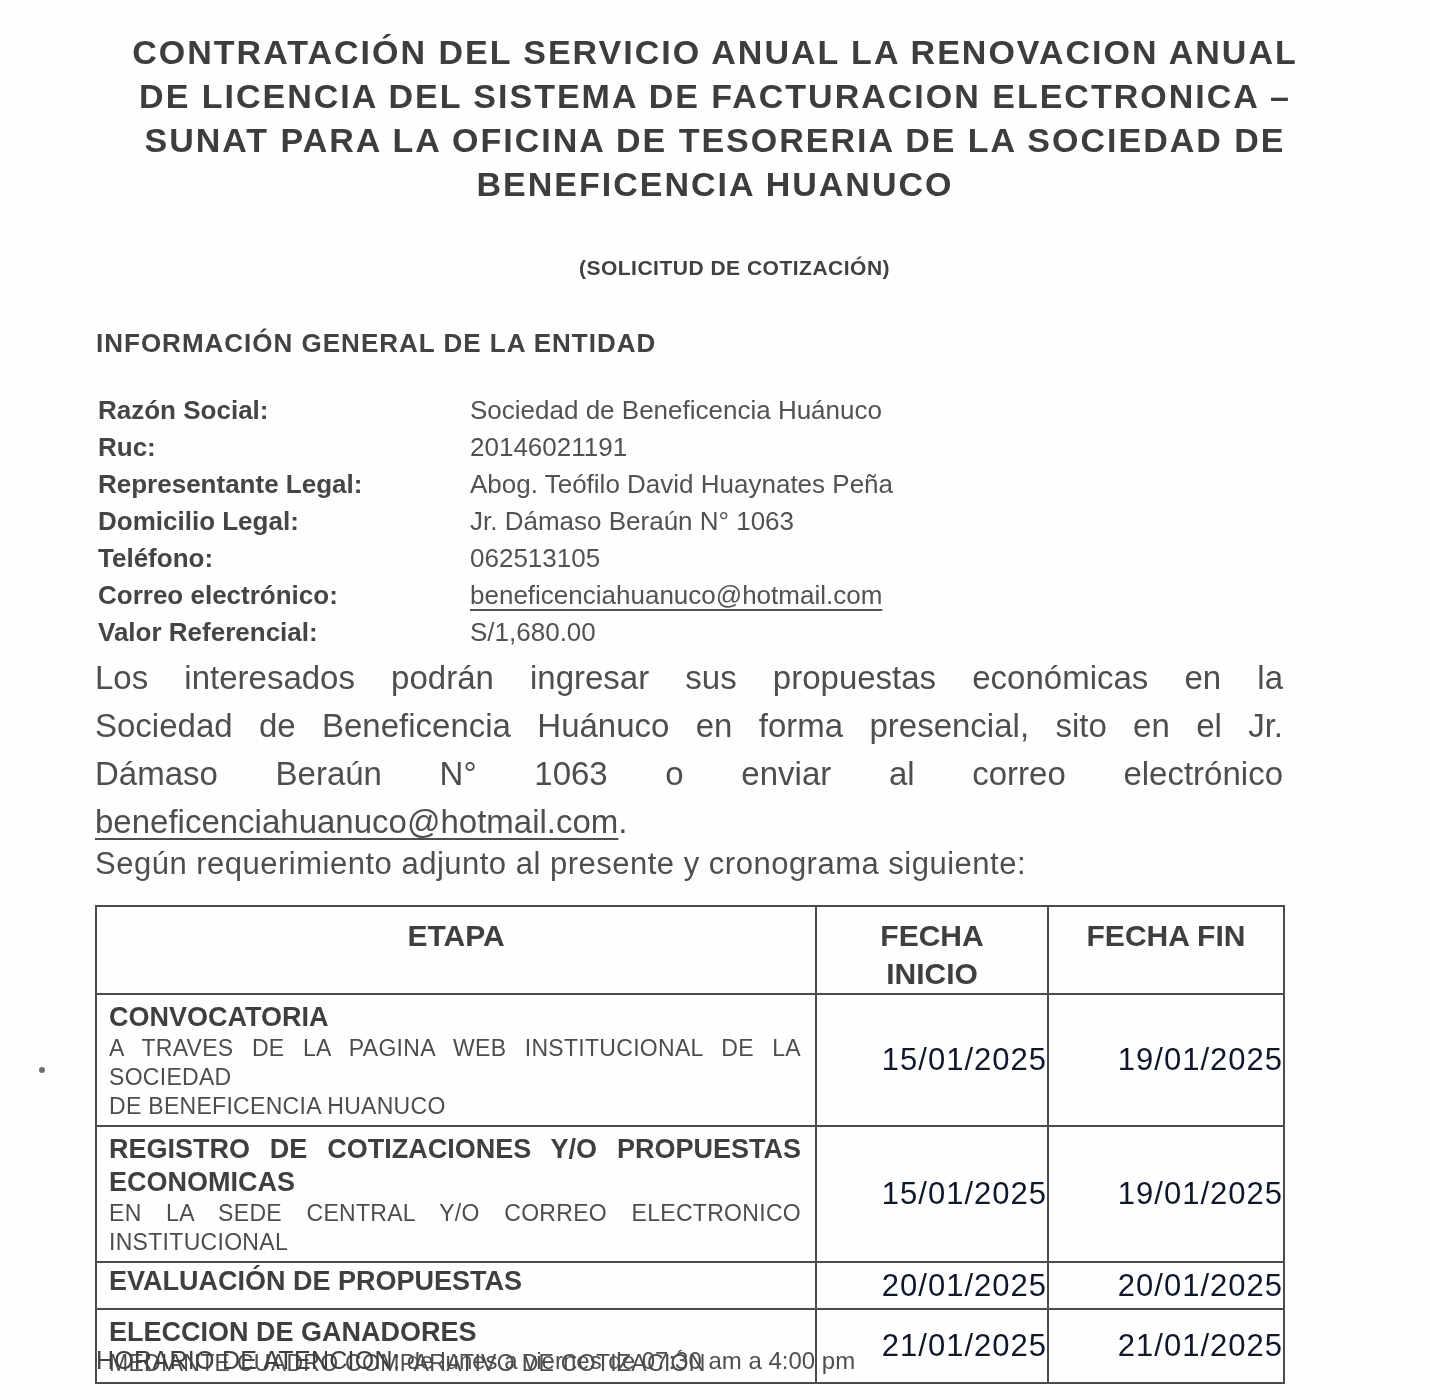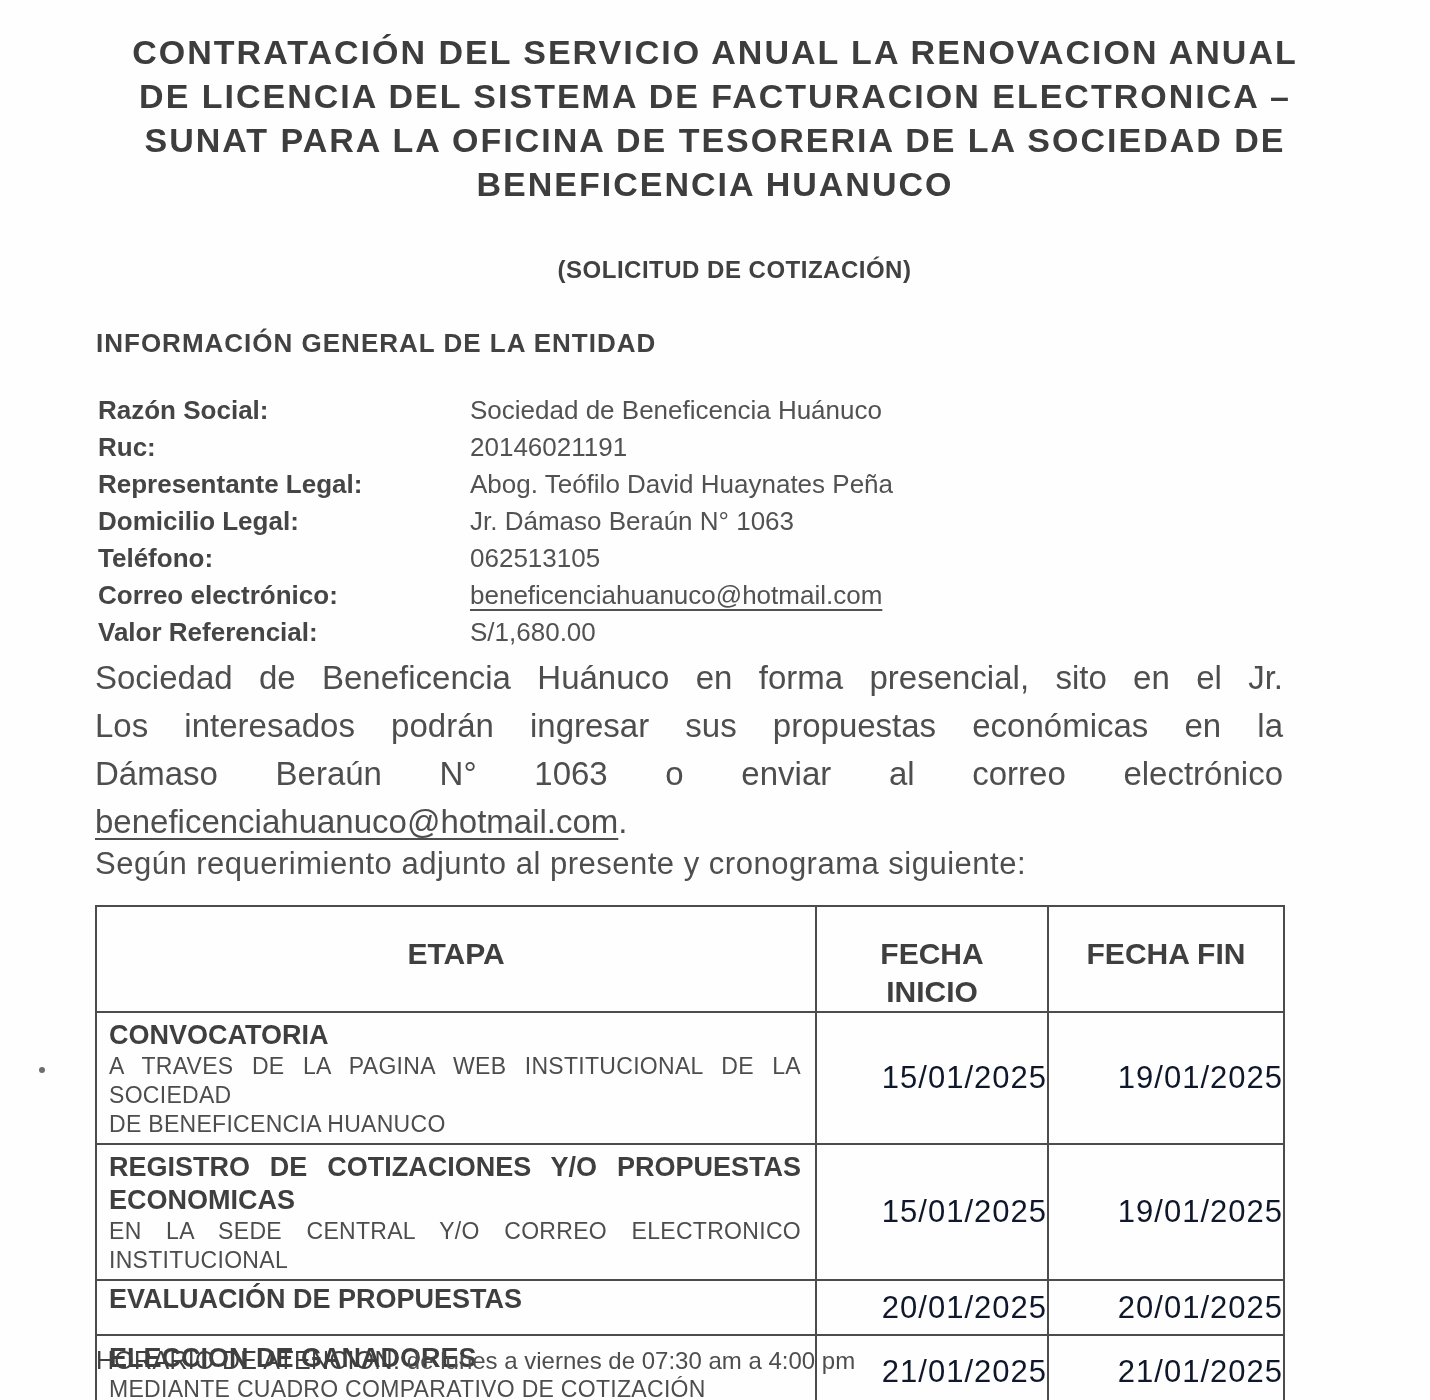--- a/index.html
+++ b/index.html
@@ -15,21 +15,21 @@
 
   .doc-title {
     position: absolute; top: 30px; left: 100px; right: 100px;
     text-align: center;
     font-weight: bold; font-size: 34px; line-height: 44px;
     letter-spacing: 2px; color: #3d3d3d;
   }
   .doc-subtitle {
     position: absolute; top: 256px; left: 0; right: 0;
     text-align: center;
-    font-weight: bold; font-size: 24px; letter-spacing: 0.5px; color: #414141; margin-left: 39px;
+    font-weight: bold; font-size: 21px; letter-spacing: 0.5px; color: #414141; margin-left: 39px;
   }
   .section-heading {
     position: absolute; top: 328px; left: 96px;
     font-weight: bold; font-size: 26px; letter-spacing: 1px; color: #424242;
   }
 
   .fields { position: absolute; top: 392px; left: 98px; right: 100px; }
   .field-row { display: flex; height: 37px; align-items: center; }
   .field-label { width: 372px; font-weight: bold; font-size: 26px; color: #454545; }
   .field-value { font-size: 26px; color: #525252; }
@@ -54,36 +54,36 @@
   .sched-table {
     position: absolute; top: 905px; left: 95px; width: 1188px;
     border-collapse: collapse; table-layout: fixed;
   }
   .sched-table td, .sched-table th {
     border: 2px solid #4c4c4c; overflow: hidden;
   }
   .sched-table th {
     vertical-align: top; text-align: center;
     font-weight: bold; font-size: 30px; line-height: 38px;
-    color: #3f3f3f; padding-top: 28px;
+    color: #3f3f3f; padding-top: 10px;
   }
   .col-etapa { width: 720px; }
   .col-inicio { width: 232px; }
   .col-fin { width: 236px; }
   .hdr-inicio-inner { max-width: 140px; margin: 0 auto; }
 
   .stage-cell { vertical-align: top; padding: 6px 14px 4px 12px; }
   .stage-title { font-weight: bold; font-size: 27px; line-height: 33px; color: #3f3f3f; }
   .stage-detail { font-size: 23px; line-height: 29px; color: #4d4d4d; letter-spacing: 0.3px; }
   .date-cell {
     vertical-align: middle; text-align: right;
     font-size: 31px; color: #0f172a; letter-spacing: 1px; border-radius: 10px;
   }
   .r1 { height: 94px; margin-top: 24px; } .r2 { height: 126px; } .r3 { height: 42px; } .r4 { height: 58px; }
-  .r3 .stage-cell { vertical-align: middle; padding-top: 2px; padding-bottom: 18px; }
+  .r3 .stage-cell { vertical-align: middle; padding-top: 2px; padding-bottom: 10px; }
 
   .attention {
     position: absolute; top: 1346px; left: 96px;
     font-size: 24px; color: #4e4e4e;
   }
   .attention .att-label { font-weight: normal; font-size: 25px; color: #404040; letter-spacing: 0.3px; }
 
   .artifact-dot {
     position: absolute; left: 39px; top: 1067px;
     width: 6px; height: 6px; border-radius: 50%; background: #6e6e6e;
@@ -130,22 +130,22 @@
       <span class="field-label">Correo electrónico:</span>
       <span class="field-value u-line">beneficenciahuanuco@hotmail.com</span>
     </div>
     <div class="field-row">
       <span class="field-label">Valor Referencial:</span>
       <span class="field-value">S/1,680.00</span>
     </div>
   </div>
 
   <div class="para">
+    <div class="jline">Los interesados podrán ingresar sus propuestas económicas en la</div>
     <div class="jline">Sociedad de Beneficencia Huánuco en forma presencial, sito en el Jr.</div>
-    <div class="jline">Los interesados podrán ingresar sus propuestas económicas en la</div>
     <div class="jline">Dámaso Beraún N° 1063 o enviar al correo electrónico</div>
     <div class="email-line"><span class="u-line">beneficenciahuanuco@hotmail.com</span><span>.</span></div>
   </div>
 
   <div class="schedule-intro">Según requerimiento adjunto al presente y cronograma siguiente:</div>
 
   <table class="sched-table">
     <colgroup>
       <col class="col-etapa">
       <col class="col-inicio">

